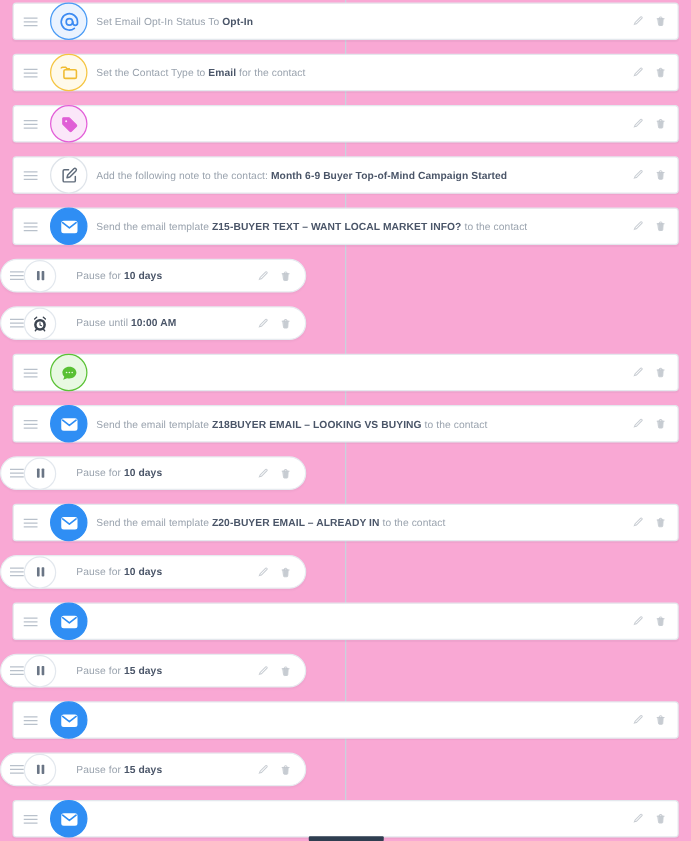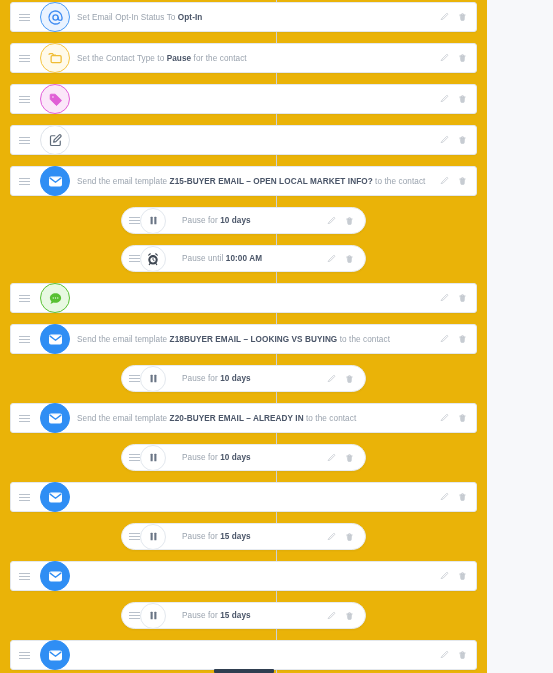--- a/index.html
+++ b/index.html
@@ -8,23 +8,23 @@
     padding: 0;
     width: 553px;
     height: 673px;
     background: #f7f8fa;
     font-family: "Liberation Sans", sans-serif;
     overflow: hidden;
   }
 
   #workflow {
     position: relative;
-    width: 487px;
+    width: 553px;
     height: 673px;
-    background: #eab308;
+    background: #f9a8d4;
     padding-top: 2px;
   }
 
   
   .spine {
     position: absolute;
     left: 276px;
     top: 0;
     width: 1px;
     height: 673px;
@@ -106,21 +106,21 @@
     padding-right: 9px;
     margin-left: auto;
   }
   .tbtn { width: 9px; height: 10px; display: block; opacity: .55; }
   .tbtn svg { display: block; }
 
   
   .pausewrap {
     position: relative;
     display: flex;
-    justify-content: center;
+    justify-content: flex-start;
     margin-bottom: 11px;
     z-index: 2;
   }
   .pause {
     position: relative;
     width: 245px;
     height: 27px;
     background: #ffffff;
     border: 1px solid #e7ebf0;
     border-radius: 14px;
@@ -189,21 +189,21 @@
       <div class="step">
         <div class="drag">
           <i></i>
         </div>
         <div class="badge" style="border-color:#f5c542;background:#fffaea;">
           <svg width="16" height="16" viewBox="0 0 24 24" fill="none" stroke="#f0bc33" stroke-width="1.9" stroke-linejoin="round">
             <path d="M3 7.2a1.6 1.6 0 0 1 1.6-1.6h3.7l1.7 2h3.4"></path>
             <rect x="6.2" y="8.6" width="15" height="10.4" rx="1.7"></rect>
           </svg>
         </div>
-        <div class="label">Set the Contact Type to <b>Pause</b> for the contact</div>
+        <div class="label">Set the Contact Type to <b>Email</b> for the contact</div>
         <div class="tools">
           <span class="tbtn" title="Edit">
             <svg viewBox="0 0 24 24" width="9" height="9" fill="none" stroke="#9aa3ae" stroke-width="2.2" stroke-linecap="round">
               <path d="M4 20l4.4-1.2L20.3 6.9a2 2 0 0 0-2.8-2.8L5.6 16z"></path>
             </svg>
           </span>
           <span class="tbtn" title="Delete">
             <svg viewBox="0 0 24 24" width="9" height="10" fill="none" stroke="#8d96a3" stroke-width="2" stroke-linecap="round" stroke-linejoin="round">
               <path d="M4.6 6.6h14.8"></path>
               <path d="M6.6 6.6h10.8l-.9 13a1.6 1.6 0 0 1-1.6 1.5H9.1a1.6 1.6 0 0 1-1.6-1.5z" fill="#9aa3ae" stroke="#9aa3ae"></path>
@@ -240,20 +240,21 @@
       <div class="step">
         <div class="drag">
           <i></i>
         </div>
         <div class="badge" style="border-color:#dfe4ea;background:#ffffff;">
           <svg width="15" height="15" viewBox="0 0 24 24" fill="none" stroke="#5f6b7a" stroke-width="1.9" stroke-linecap="round" stroke-linejoin="round">
             <path d="M11 4.4H5.6A1.6 1.6 0 0 0 4 6v12.4A1.6 1.6 0 0 0 5.6 20H18a1.6 1.6 0 0 0 1.6-1.6V13"></path>
             <path d="M17.7 3.3a1.9 1.9 0 0 1 2.7 2.7L12.6 13.8l-3.6.9.9-3.6z"></path>
           </svg>
         </div>
+        <div class="label">Add the following note to the contact: <b>Month 6-9 Buyer Top-of-Mind Campaign Started</b></div>
         <div class="tools">
           <span class="tbtn" title="Edit">
             <svg viewBox="0 0 24 24" width="9" height="9" fill="none" stroke="#9aa3ae" stroke-width="2.2" stroke-linecap="round">
               <path d="M4 20l4.4-1.2L20.3 6.9a2 2 0 0 0-2.8-2.8L5.6 16z"></path>
             </svg>
           </span>
           <span class="tbtn" title="Delete">
             <svg viewBox="0 0 24 24" width="9" height="10" fill="none" stroke="#8d96a3" stroke-width="2" stroke-linecap="round" stroke-linejoin="round">
               <path d="M4.6 6.6h14.8"></path>
               <path d="M6.6 6.6h10.8l-.9 13a1.6 1.6 0 0 1-1.6 1.5H9.1a1.6 1.6 0 0 1-1.6-1.5z" fill="#9aa3ae" stroke="#9aa3ae"></path>
@@ -265,21 +266,21 @@
       <div class="step">
         <div class="drag">
           <i></i>
         </div>
         <div class="badge" style="border-color:#2f8ef4;background:#2f8ef4;">
           <svg width="15" height="15" viewBox="0 0 24 24" fill="none" stroke="#ffffff" stroke-width="2" stroke-linecap="round" stroke-linejoin="round">
             <rect x="2.6" y="5" width="18.8" height="14" rx="2.2" fill="#ffffff" stroke="#ffffff"></rect>
             <path d="M3.4 6.6 12 13.2l8.6-6.6" stroke="#2f8ef4" stroke-width="2.1"></path>
           </svg>
         </div>
-        <div class="label">Send the email template <b>Z15-BUYER EMAIL – OPEN LOCAL MARKET INFO?</b> to the contact</div>
+        <div class="label">Send the email template <b>Z15-BUYER TEXT – WANT LOCAL MARKET INFO?</b> to the contact</div>
         <div class="tools">
           <span class="tbtn" title="Edit">
             <svg viewBox="0 0 24 24" width="9" height="9" fill="none" stroke="#9aa3ae" stroke-width="2.2" stroke-linecap="round">
               <path d="M4 20l4.4-1.2L20.3 6.9a2 2 0 0 0-2.8-2.8L5.6 16z"></path>
             </svg>
           </span>
           <span class="tbtn" title="Delete">
             <svg viewBox="0 0 24 24" width="9" height="10" fill="none" stroke="#8d96a3" stroke-width="2" stroke-linecap="round" stroke-linejoin="round">
               <path d="M4.6 6.6h14.8"></path>
               <path d="M6.6 6.6h10.8l-.9 13a1.6 1.6 0 0 1-1.6 1.5H9.1a1.6 1.6 0 0 1-1.6-1.5z" fill="#9aa3ae" stroke="#9aa3ae"></path>

